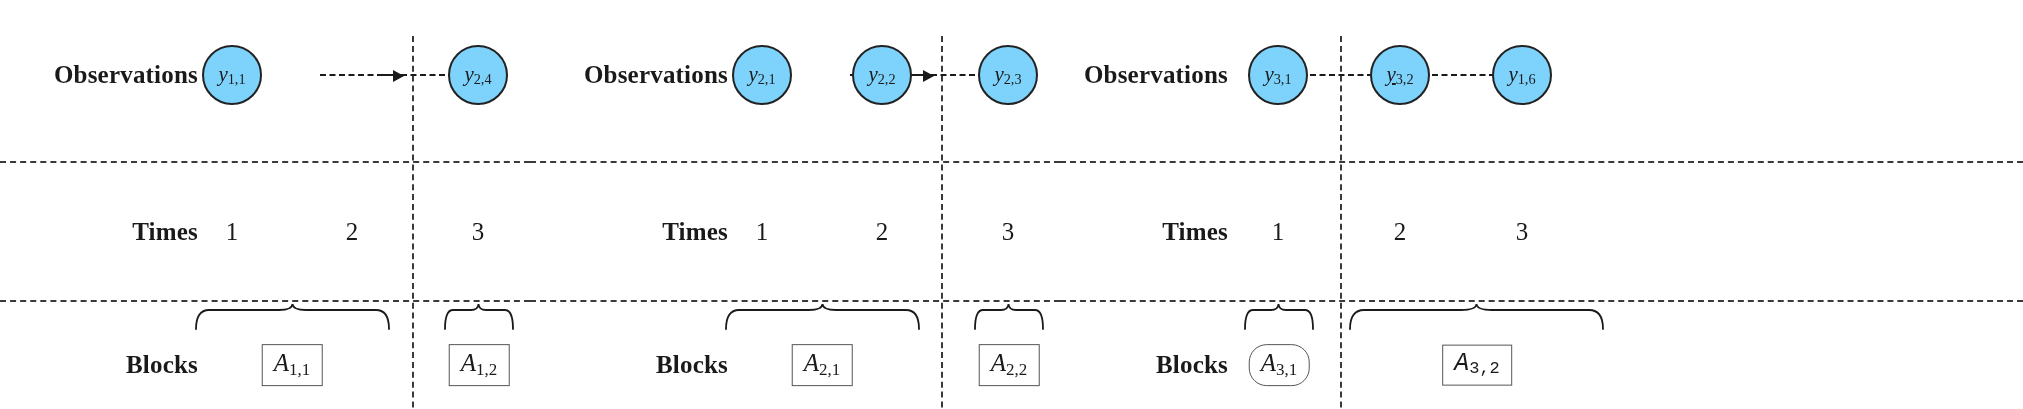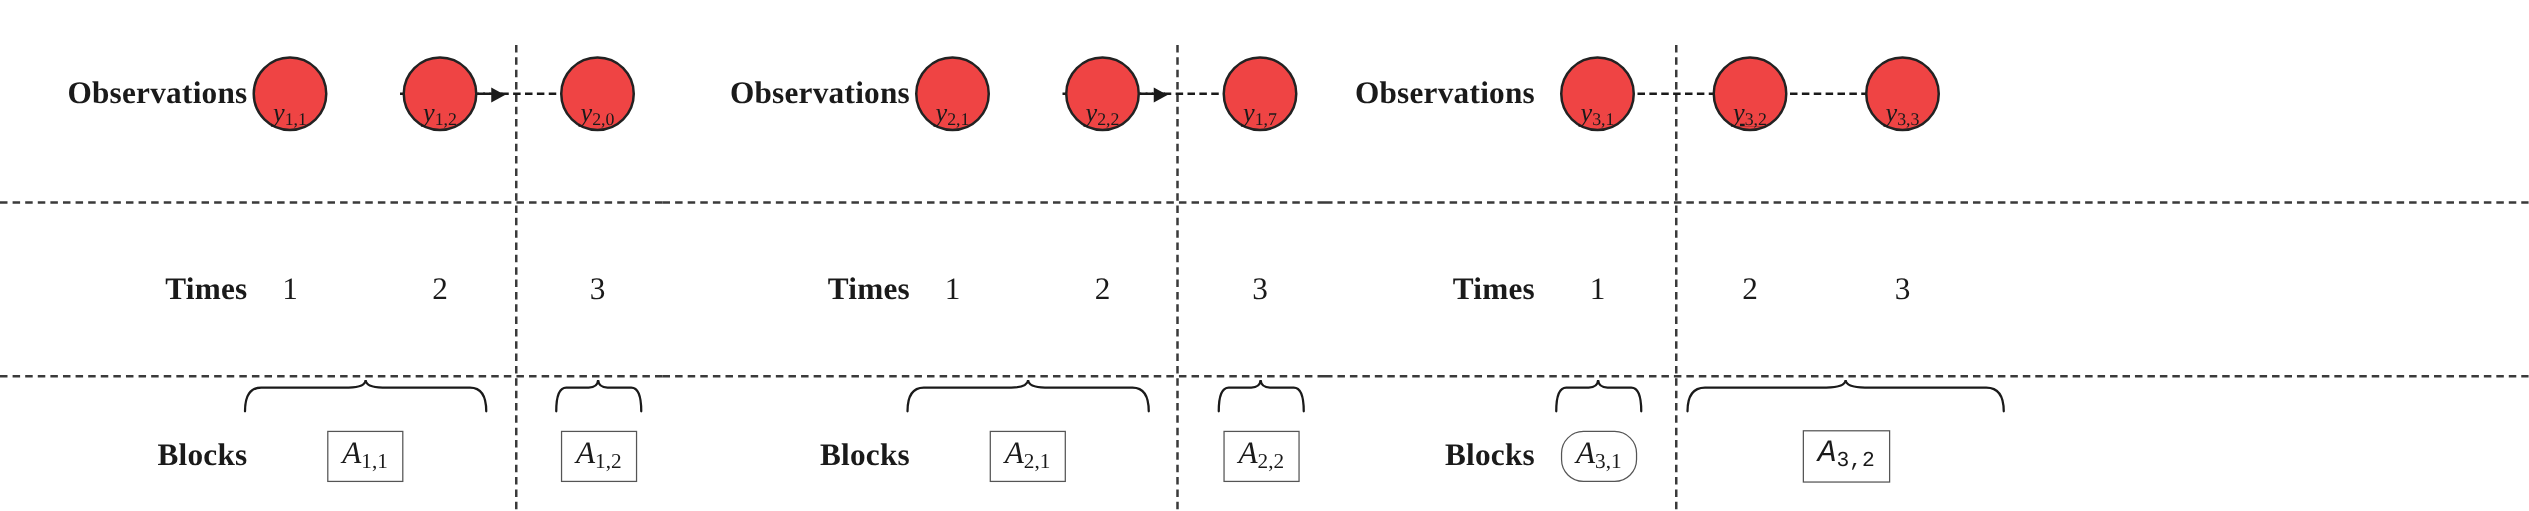--- a/index.html
+++ b/index.html
@@ -38,22 +38,22 @@
   }
 
   
   .node{
     position:absolute;
     width:60px;height:60px;
     border:2.4px solid #222;
     border-radius:50%;
     box-sizing:border-box;
     transform:translate(-50%,-50%);
-    display:flex;align-items:flex-end;justify-content:center;
-    background:#ef4444;
+    display:flex;align-items:center;justify-content:center;
+    background:#7dd3fc;
     z-index:3;
   }
   .node .mathvar{
     font-family:"Liberation Serif", serif;
     font-style:italic;
     font-size:21px;
     line-height:1;
     white-space:nowrap;
   }
   .mathvar sub{
@@ -125,25 +125,22 @@
     <div class="arrow" style="left:320px;top:47px;width:82px;">
         <span class="head"></span>
       </div>
     <div class="arrow" style="left:382px;top:47px;width:82px;">
         <span class="head"></span>
       </div>
 
     <div class="node" style="left:232px;top:47px;">
       <span class="mathvar"><span>y</span><sub>1,1</sub></span>
     </div>
-    <div class="node" style="left:352px;top:47px;">
-      <span class="mathvar"><span>y</span><sub>1,2</sub></span>
-    </div>
     <div class="node" style="left:478px;top:47px;">
-      <span class="mathvar"><span>y</span><sub>2,0</sub></span>
+      <span class="mathvar"><span>y</span><sub>2,4</sub></span>
     </div>
 
     <div class="tnum" style="left:232px;top:204px;">1</div>
     <div class="tnum" style="left:352px;top:204px;">2</div>
     <div class="tnum" style="left:478px;top:204px;">3</div>
 
     <div class="brace" style="left:195px;top:276px;">
       <svg width="195" height="26" viewBox="0 0 195 26">
           <path d="M1,25 Q1,6 14,6 L84,6 Q97,6 97.5,0 Q98,6 111,6 L181,6 Q194,6 194,25" fill="none" stroke="#1a1a1a" stroke-width="1.8" stroke-linecap="round"></path>
         </svg>
@@ -178,21 +175,21 @@
         <span class="head"></span>
       </div>
 
     <div class="node" style="left:232px;top:47px;">
       <span class="mathvar"><span>y</span><sub>2,1</sub></span>
     </div>
     <div class="node" style="left:352px;top:47px;">
       <span class="mathvar"><span>y</span><sub>2,2</sub></span>
     </div>
     <div class="node" style="left:478px;top:47px;">
-      <span class="mathvar"><span>y</span><sub>1,7</sub></span>
+      <span class="mathvar"><span>y</span><sub>2,3</sub></span>
     </div>
 
     <div class="tnum" style="left:232px;top:204px;">1</div>
     <div class="tnum" style="left:352px;top:204px;">2</div>
     <div class="tnum" style="left:478px;top:204px;">3</div>
 
     <div class="brace" style="left:195px;top:276px;">
       <svg width="195" height="26" viewBox="0 0 195 26">
           <path d="M1,25 Q1,6 14,6 L84,6 Q97,6 97.5,0 Q98,6 111,6 L181,6 Q194,6 194,25" fill="none" stroke="#1a1a1a" stroke-width="1.8" stroke-linecap="round"></path>
         </svg>
@@ -227,21 +224,21 @@
         <span class="head"></span>
       </div>
 
     <div class="node" style="left:218px;top:47px;">
       <span class="mathvar"><span>y</span><sub>3,1</sub></span>
     </div>
     <div class="node" style="left:340px;top:47px;text-decoration:underline;">
       <span class="mathvar"><span>y</span><sub>3,2</sub></span>
     </div>
     <div class="node" style="left:462px;top:47px;">
-      <span class="mathvar"><span>y</span><sub>3,3</sub></span>
+      <span class="mathvar"><span>y</span><sub>1,6</sub></span>
     </div>
 
     <div class="tnum" style="left:218px;top:204px;">1</div>
     <div class="tnum" style="left:340px;top:204px;">2</div>
     <div class="tnum" style="left:462px;top:204px;">3</div>
 
     <div class="brace" style="left:184px;top:276px;">
       <svg width="70" height="26" viewBox="0 0 70 26">
           <path d="M1,25 Q1,6 9,6 L27,6 Q34,6 34.5,0 Q35,6 42,6 L61,6 Q69,6 69,25" fill="none" stroke="#1a1a1a" stroke-width="1.8" stroke-linecap="round"></path>
         </svg>

